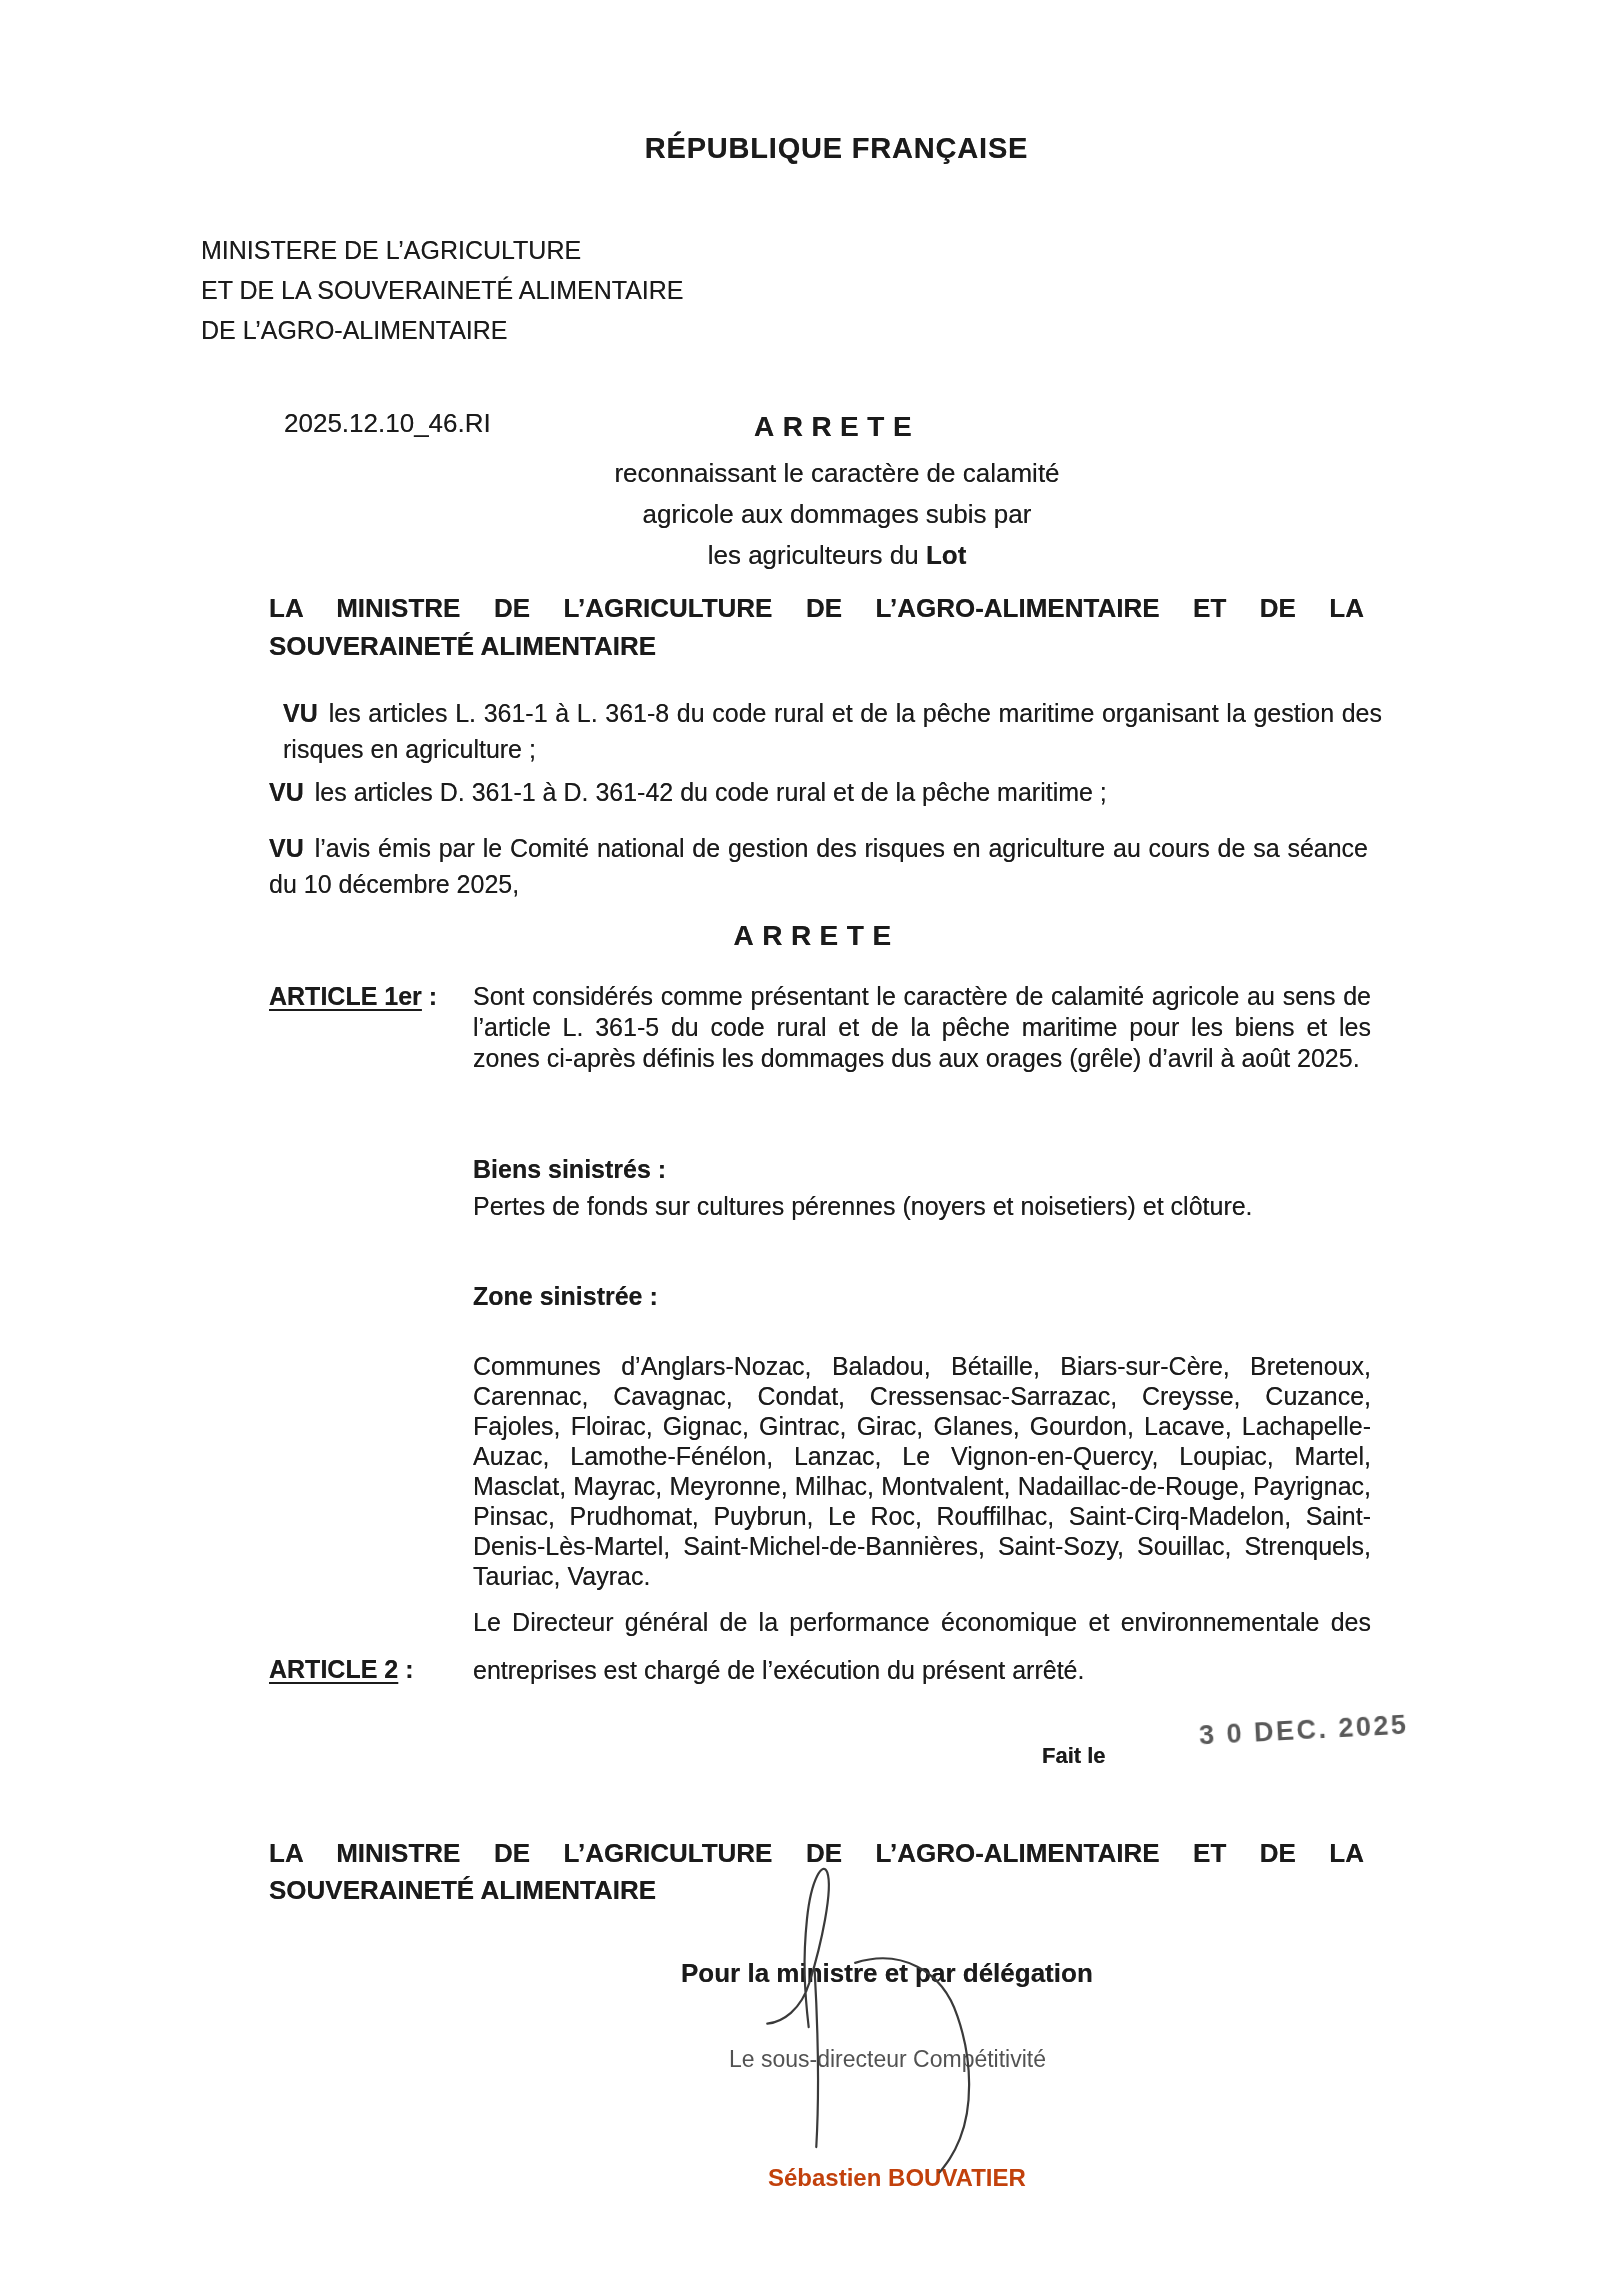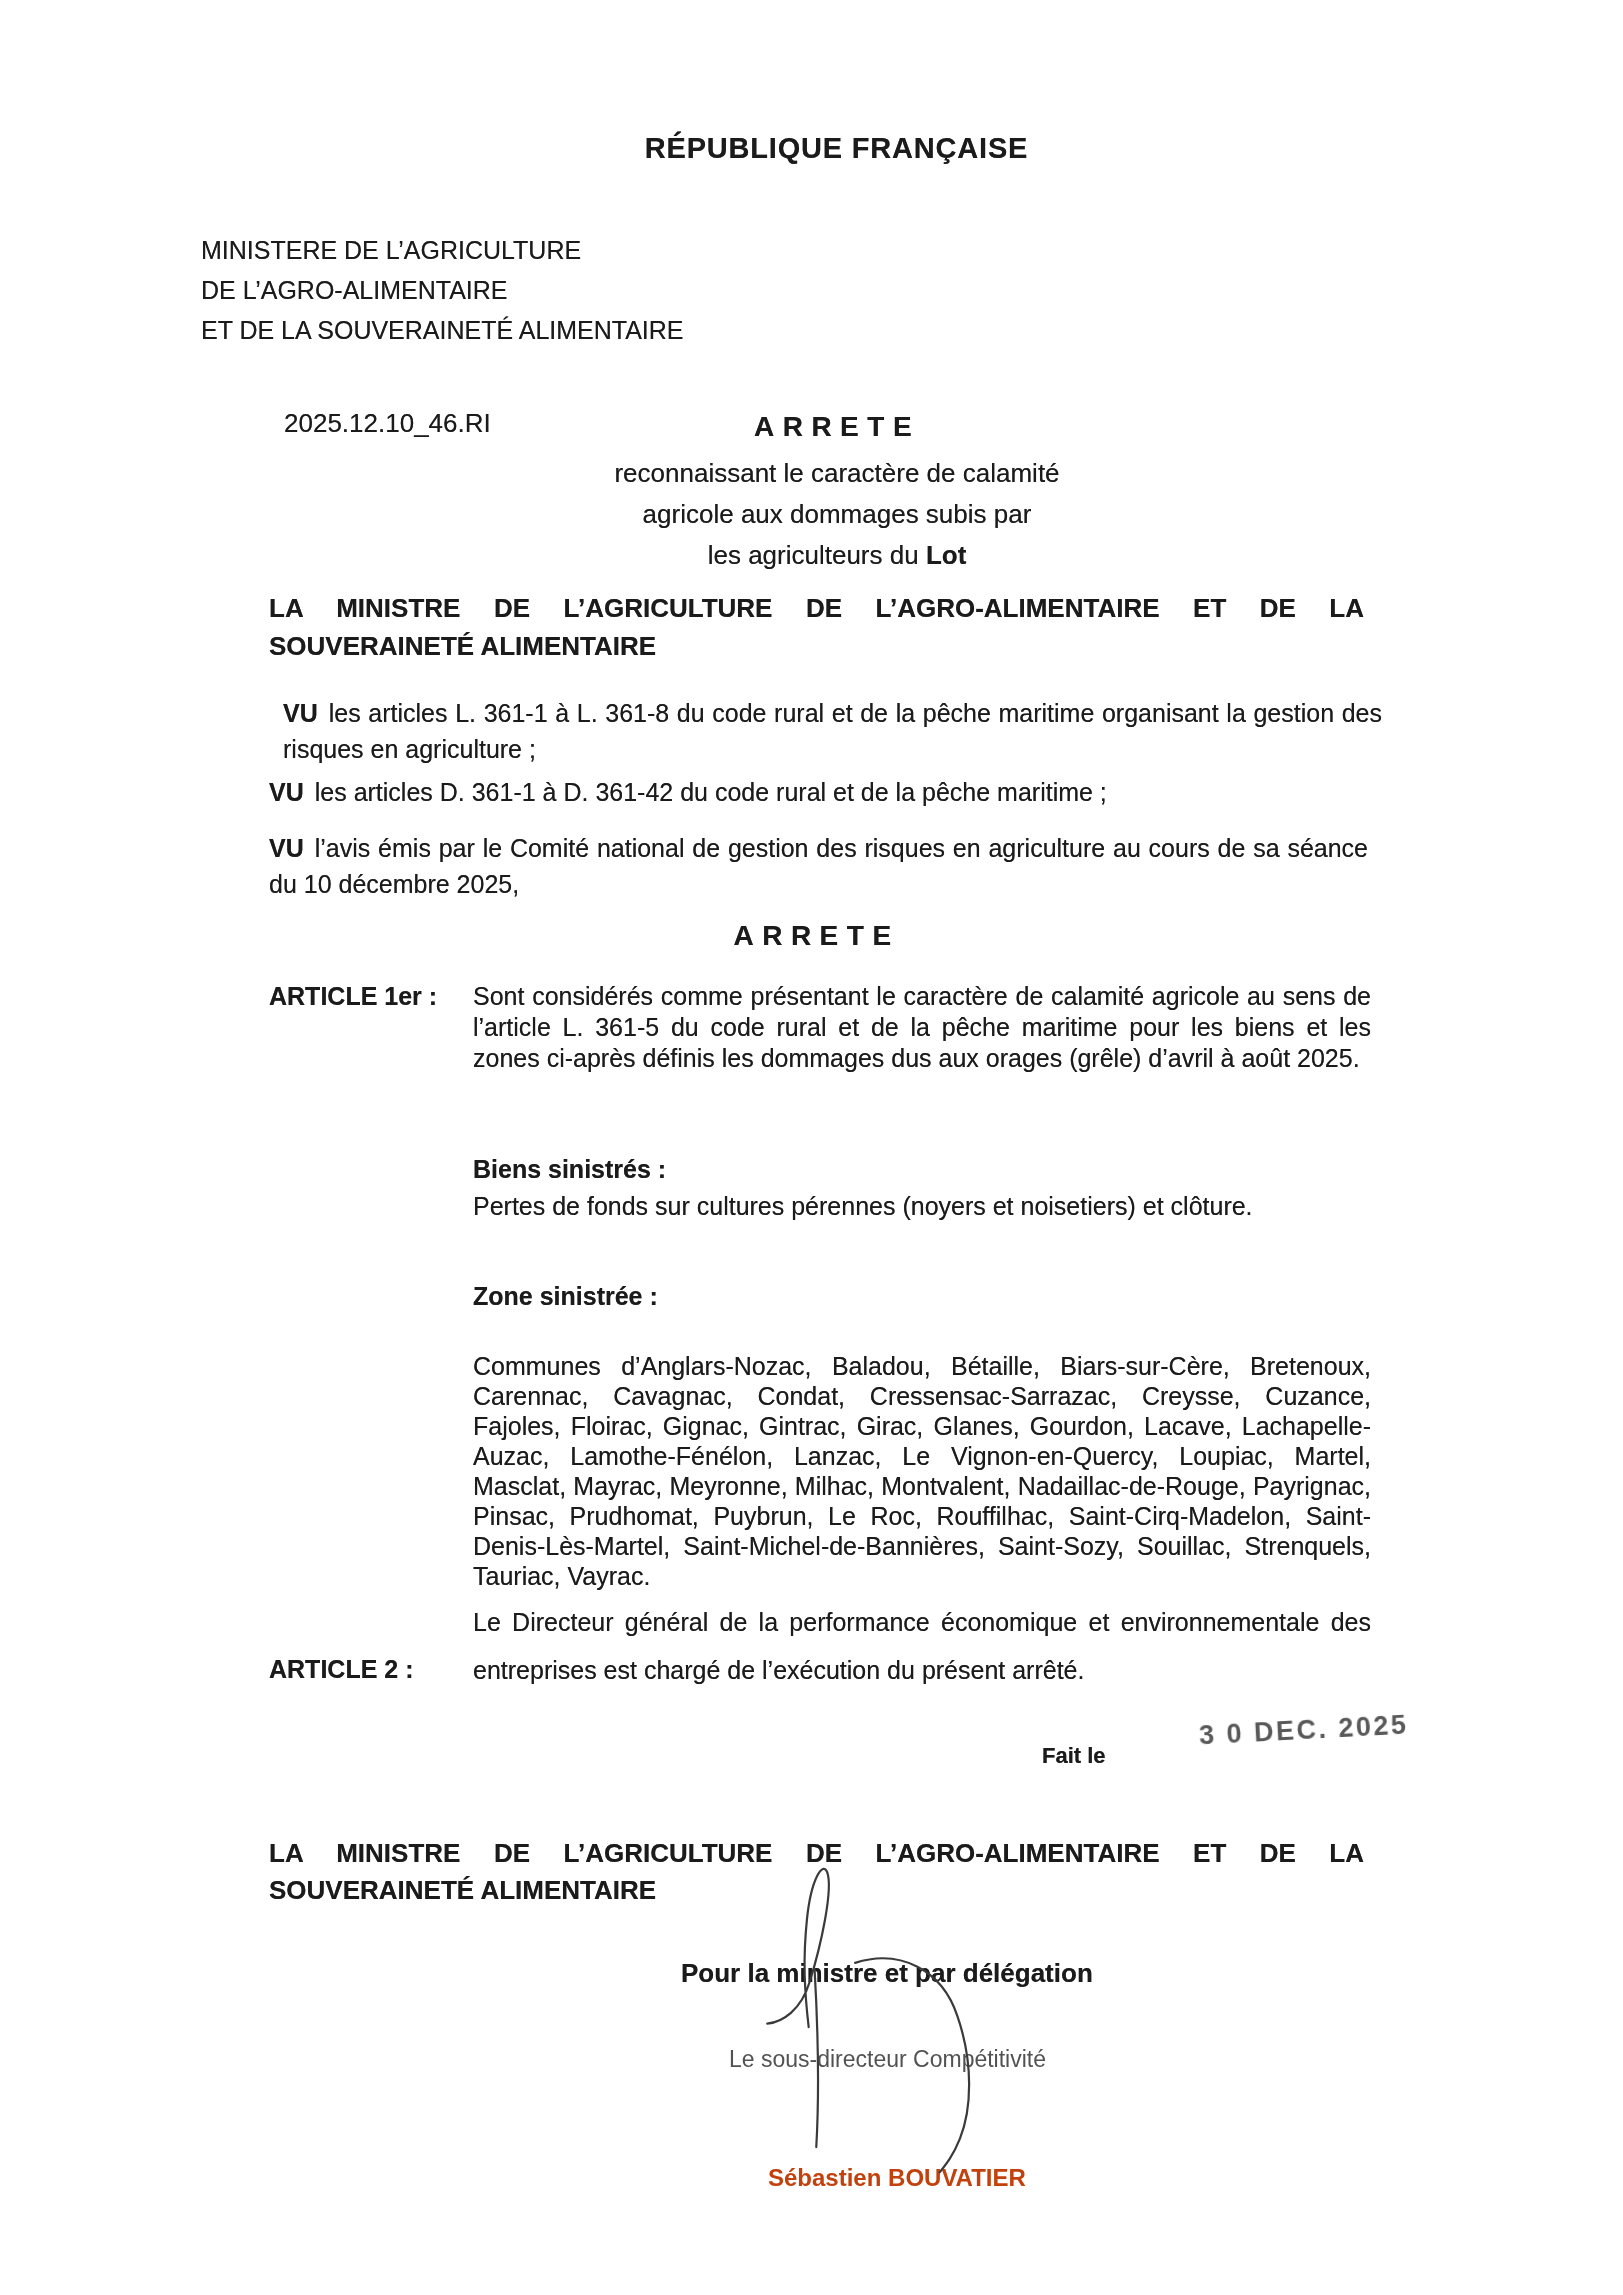--- a/index.html
+++ b/index.html
@@ -5,21 +5,21 @@
   html,body{margin:0;padding:0;background:#ffffff;}
   .page{
     position:relative;width:1623px;height:2295px;background:#ffffff;
     font-family:"Liberation Sans","DejaVu Sans",sans-serif;color:#1b1b1b;
     overflow:hidden;
     padding-left:47px;
   }
   .abs{position:absolute;}
   .scan{text-shadow:0 0 0.4px rgba(25,25,25,0.65);}
   .b{font-weight:700;}
-  .u{text-decoration-thickness:2.1px;text-underline-offset:4.2px;text-align:right;}
+  .u{text-decoration:underline;text-decoration-thickness:2.1px;text-underline-offset:4.2px;text-align:right;}
   .just{text-align:justify;}
   .jlast{text-align:justify;text-align-last:justify;}
   .ctr{text-align:center;}
   .sp{letter-spacing:8.5px;}
   .body30{font-size:25px;}
   .stamp{
     font-size:27px;font-weight:700;letter-spacing:2.5px;color:#4b4b4b;
     transform:rotate(-3deg);filter:blur(0.5px);opacity:0.92;white-space:nowrap;
   }
   .faded{color:#525252;filter:blur(0.4px);white-space:nowrap;}
@@ -30,22 +30,22 @@
 </style>
 </head>
 <body>
 
 <div class="page">
 
   <div class="abs ctr b scan" style="left:473px;top:132px;width:727px;font-size:29px;letter-spacing:0.8px;">RÉPUBLIQUE FRANÇAISE</div>
 
   <div class="abs scan" style="left:201px;top:230px;width:643px;font-size:25px;line-height:40px;">
     <div>MINISTERE DE L’AGRICULTURE</div>
+    <div>ET DE LA SOUVERAINETÉ ALIMENTAIRE</div>
     <div>DE L’AGRO-ALIMENTAIRE</div>
-    <div>ET DE LA SOUVERAINETÉ ALIMENTAIRE</div>
   </div>
 
   <div class="abs scan" style="left:284px;top:408px;font-size:26px;">2025.12.10_46.RI</div>
 
   <div class="abs ctr" style="left:558px;top:411px;width:558px;">
     <div class="b sp scan" style="font-size:28px;">ARRETE</div>
     <div class="scan" style="font-size:26px;line-height:41px;margin-top:10px;">
       <div class="nowrap">reconnaissant le caractère de calamité</div>
       <div class="nowrap">agricole aux dommages subis par</div>
       <div class="nowrap"><span>les agriculteurs du </span><span class="b">Lot</span></div>

